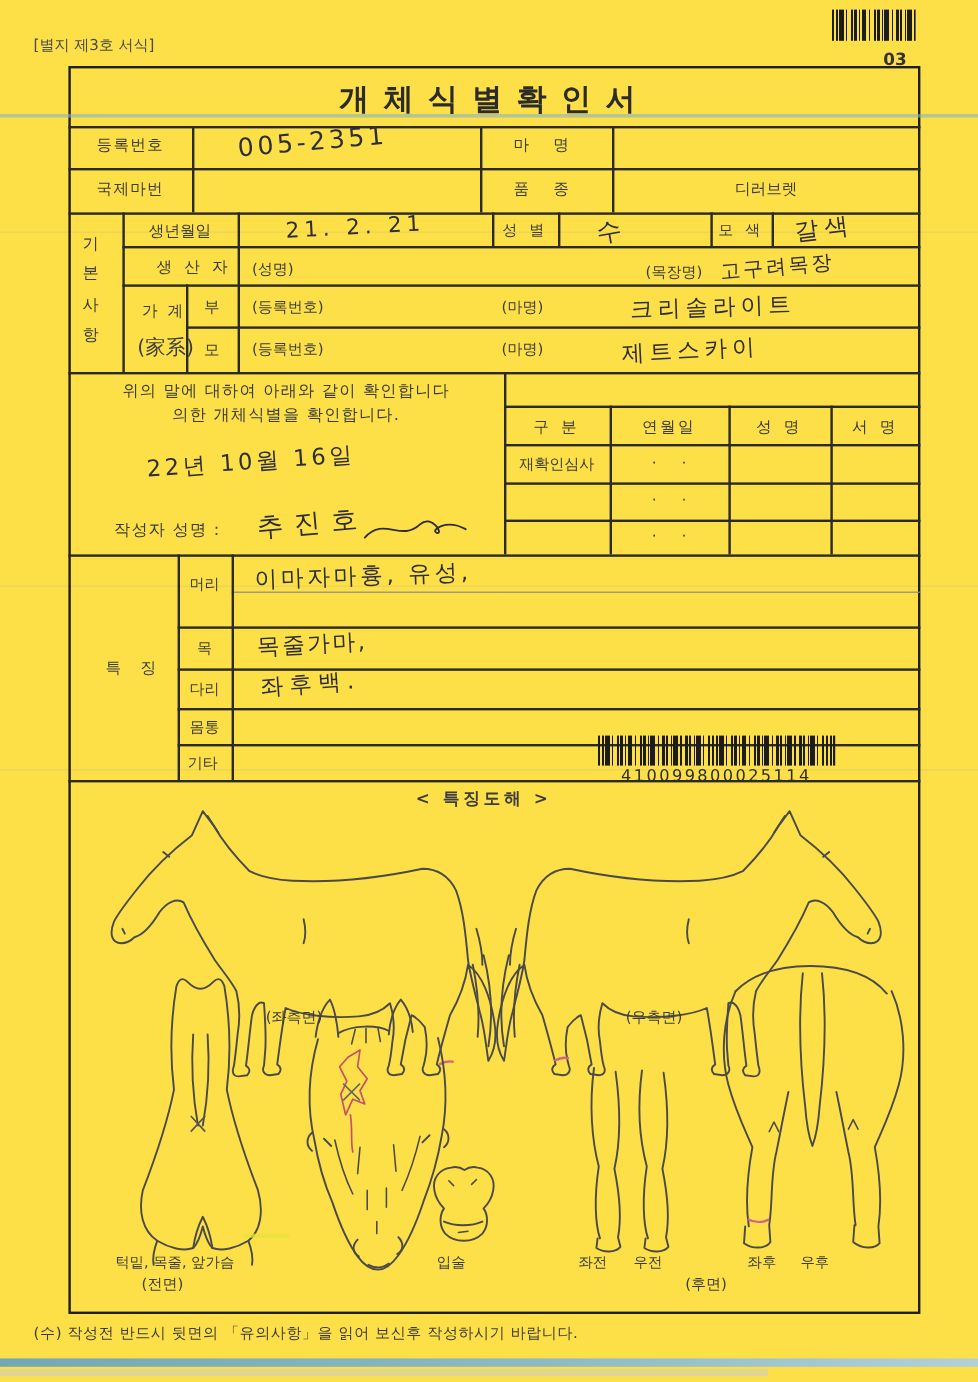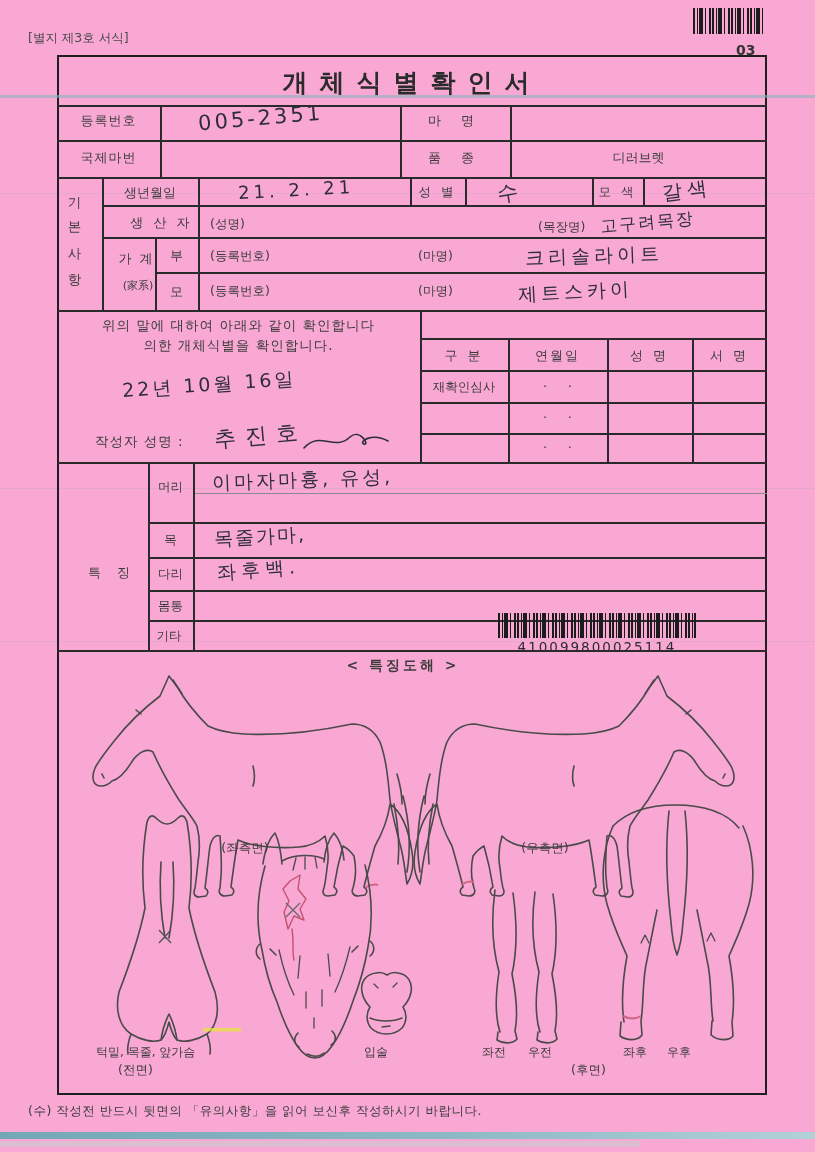--- a/index.html
+++ b/index.html
@@ -1,16 +1,16 @@
 <!DOCTYPE html>
 <html><head>
 <meta charset="utf-8">
 <style>
   html,body{margin:0;padding:0;background:#e9e9e7;}
-  .page{position:relative;width:815px;height:1152px;background:#f9a8d4;overflow:hidden;
+  .page{position:relative;width:815px;height:1152px;background:#fde047;overflow:hidden;
         font-family:"DejaVu Sans","Liberation Sans",sans-serif;color:#3a3a3a;}
   .abs{position:absolute;}
   .hl{position:absolute;background:#2a2a2a;height:1.5px;}
   .hl.light{background:#8a8a8a;height:1px;}
   .vl{position:absolute;background:#2a2a2a;width:1.5px;}
   .box{position:absolute;border:2px solid #1f1f1f;}
   .lbl{font-size:13px;color:#3c3c3c;text-align:center;white-space:nowrap;}
   .paren{font-size:12.5px;color:#3c3c3c;white-space:nowrap;}
   .hw{font-family:"DejaVu Sans",sans-serif;color:#2e2e38;white-space:nowrap;font-weight:500;}
   .vtext{writing-mode:vertical-rl;text-orientation:upright;letter-spacing:12px;font-size:13.5px;}
@@ -97,21 +97,21 @@
   <div class="abs hw" style="left:497px;top:179px;font-size:21px;transform:rotate(-10deg);">수</div>
   <div class="abs lbl" style="left:592px;top:184px;width:51px;font-size:12.5px;letter-spacing:3px;">모 색</div>
   <div class="abs hw" style="left:662px;top:177px;font-size:20px;transform:rotate(-7deg);letter-spacing:5px;">갈색</div>
 
   <div class="abs lbl" style="left:102px;top:214px;width:119px;letter-spacing:3px;">생 산 자</div>
   <div class="abs paren" style="left:210px;top:216px;">(성명)</div>
   <div class="abs paren" style="left:538px;top:219px;">(목장명)</div>
   <div class="abs hw" style="left:600px;top:211px;font-size:17px;transform:rotate(-5deg);letter-spacing:2px;">고구려목장</div>
 
   <div class="abs lbl" style="left:102px;top:250px;width:69px;letter-spacing:2px;">가 계</div>
-  <div class="abs lbl" style="left:102px;top:278px;width:72px;font-size:11px;">(家系)</div>
+  <div class="abs lbl" style="left:102px;top:278px;width:72px;font-size:17px;">(家系)</div>
   <div class="abs lbl" style="left:155px;top:247px;width:43px;">부</div>
   <div class="abs lbl" style="left:155px;top:283px;width:43px;">모</div>
   <div class="abs paren" style="left:210px;top:248px;">(등록번호)</div>
   <div class="abs paren" style="left:418px;top:248px;">(마명)</div>
   <div class="abs hw" style="left:525px;top:243px;font-size:19px;transform:rotate(-2deg);letter-spacing:4px;">크리솔라이트</div>
   <div class="abs paren" style="left:210px;top:283px;">(등록번호)</div>
   <div class="abs paren" style="left:418px;top:283px;">(마명)</div>
   <div class="abs hw" style="left:518px;top:279px;font-size:19px;transform:rotate(-3deg);letter-spacing:4px;">제트스카이</div>
 
   <div class="abs lbl" style="left:57px;top:317px;width:363px;font-size:13.5px;letter-spacing:1px;">위의 말에 대하여 아래와 같이 확인합니다</div>
@@ -125,21 +125,21 @@
 
   <div class="abs lbl" style="left:420px;top:347px;width:88px;letter-spacing:3px;">구 분</div>
   <div class="abs lbl" style="left:508px;top:347px;width:99px;letter-spacing:2px;">연월일</div>
   <div class="abs lbl" style="left:607px;top:347px;width:85px;letter-spacing:3px;">성 명</div>
   <div class="abs lbl" style="left:692px;top:347px;width:75px;letter-spacing:3px;">서 명</div>
   <div class="abs lbl" style="left:420px;top:379px;width:88px;font-size:12.5px;font-family:Liberation Mono, monospace;">재확인심사</div>
   <div class="abs lbl" style="left:508px;top:379px;width:99px;">·&nbsp;&nbsp;&nbsp;&nbsp;&nbsp;·</div>
   <div class="abs lbl" style="left:508px;top:410px;width:99px;">·&nbsp;&nbsp;&nbsp;&nbsp;&nbsp;·</div>
   <div class="abs lbl" style="left:508px;top:440px;width:99px;">·&nbsp;&nbsp;&nbsp;&nbsp;&nbsp;·</div>
 
-  <div class="abs lbl" style="left:57px;top:564px;width:110px;letter-spacing:6px;">특    징</div>
+  <div class="abs lbl" style="left:57px;top:548px;width:110px;letter-spacing:6px;">특    징</div>
   <div class="abs lbl" style="left:148px;top:479px;width:45px;font-size:12.5px;">머리</div>
   <div class="abs lbl" style="left:148px;top:532px;width:45px;font-size:12.5px;">목</div>
   <div class="abs lbl" style="left:148px;top:566px;width:45px;font-size:12.5px;">다리</div>
   <div class="abs lbl" style="left:148px;top:598px;width:45px;font-size:12.5px;">몸통</div>
   <div class="abs lbl" style="left:148px;top:628px;width:42px;font-size:12.5px;">기타</div>
   <div class="abs hw" style="left:212px;top:467px;font-size:19px;transform:rotate(-2deg);letter-spacing:3px;">이마자마흉, 유성,</div>
   <div class="abs hw" style="left:214px;top:524px;font-size:19px;transform:rotate(-3deg);letter-spacing:2px;">목줄가마,</div>
   <div class="abs hw" style="left:217px;top:557px;font-size:19px;transform:rotate(-4deg);letter-spacing:5px;">좌후백.</div>
 
   <div class="abs barcode" style="left:498px;top:613px;width:198px;height:25px;"></div>

